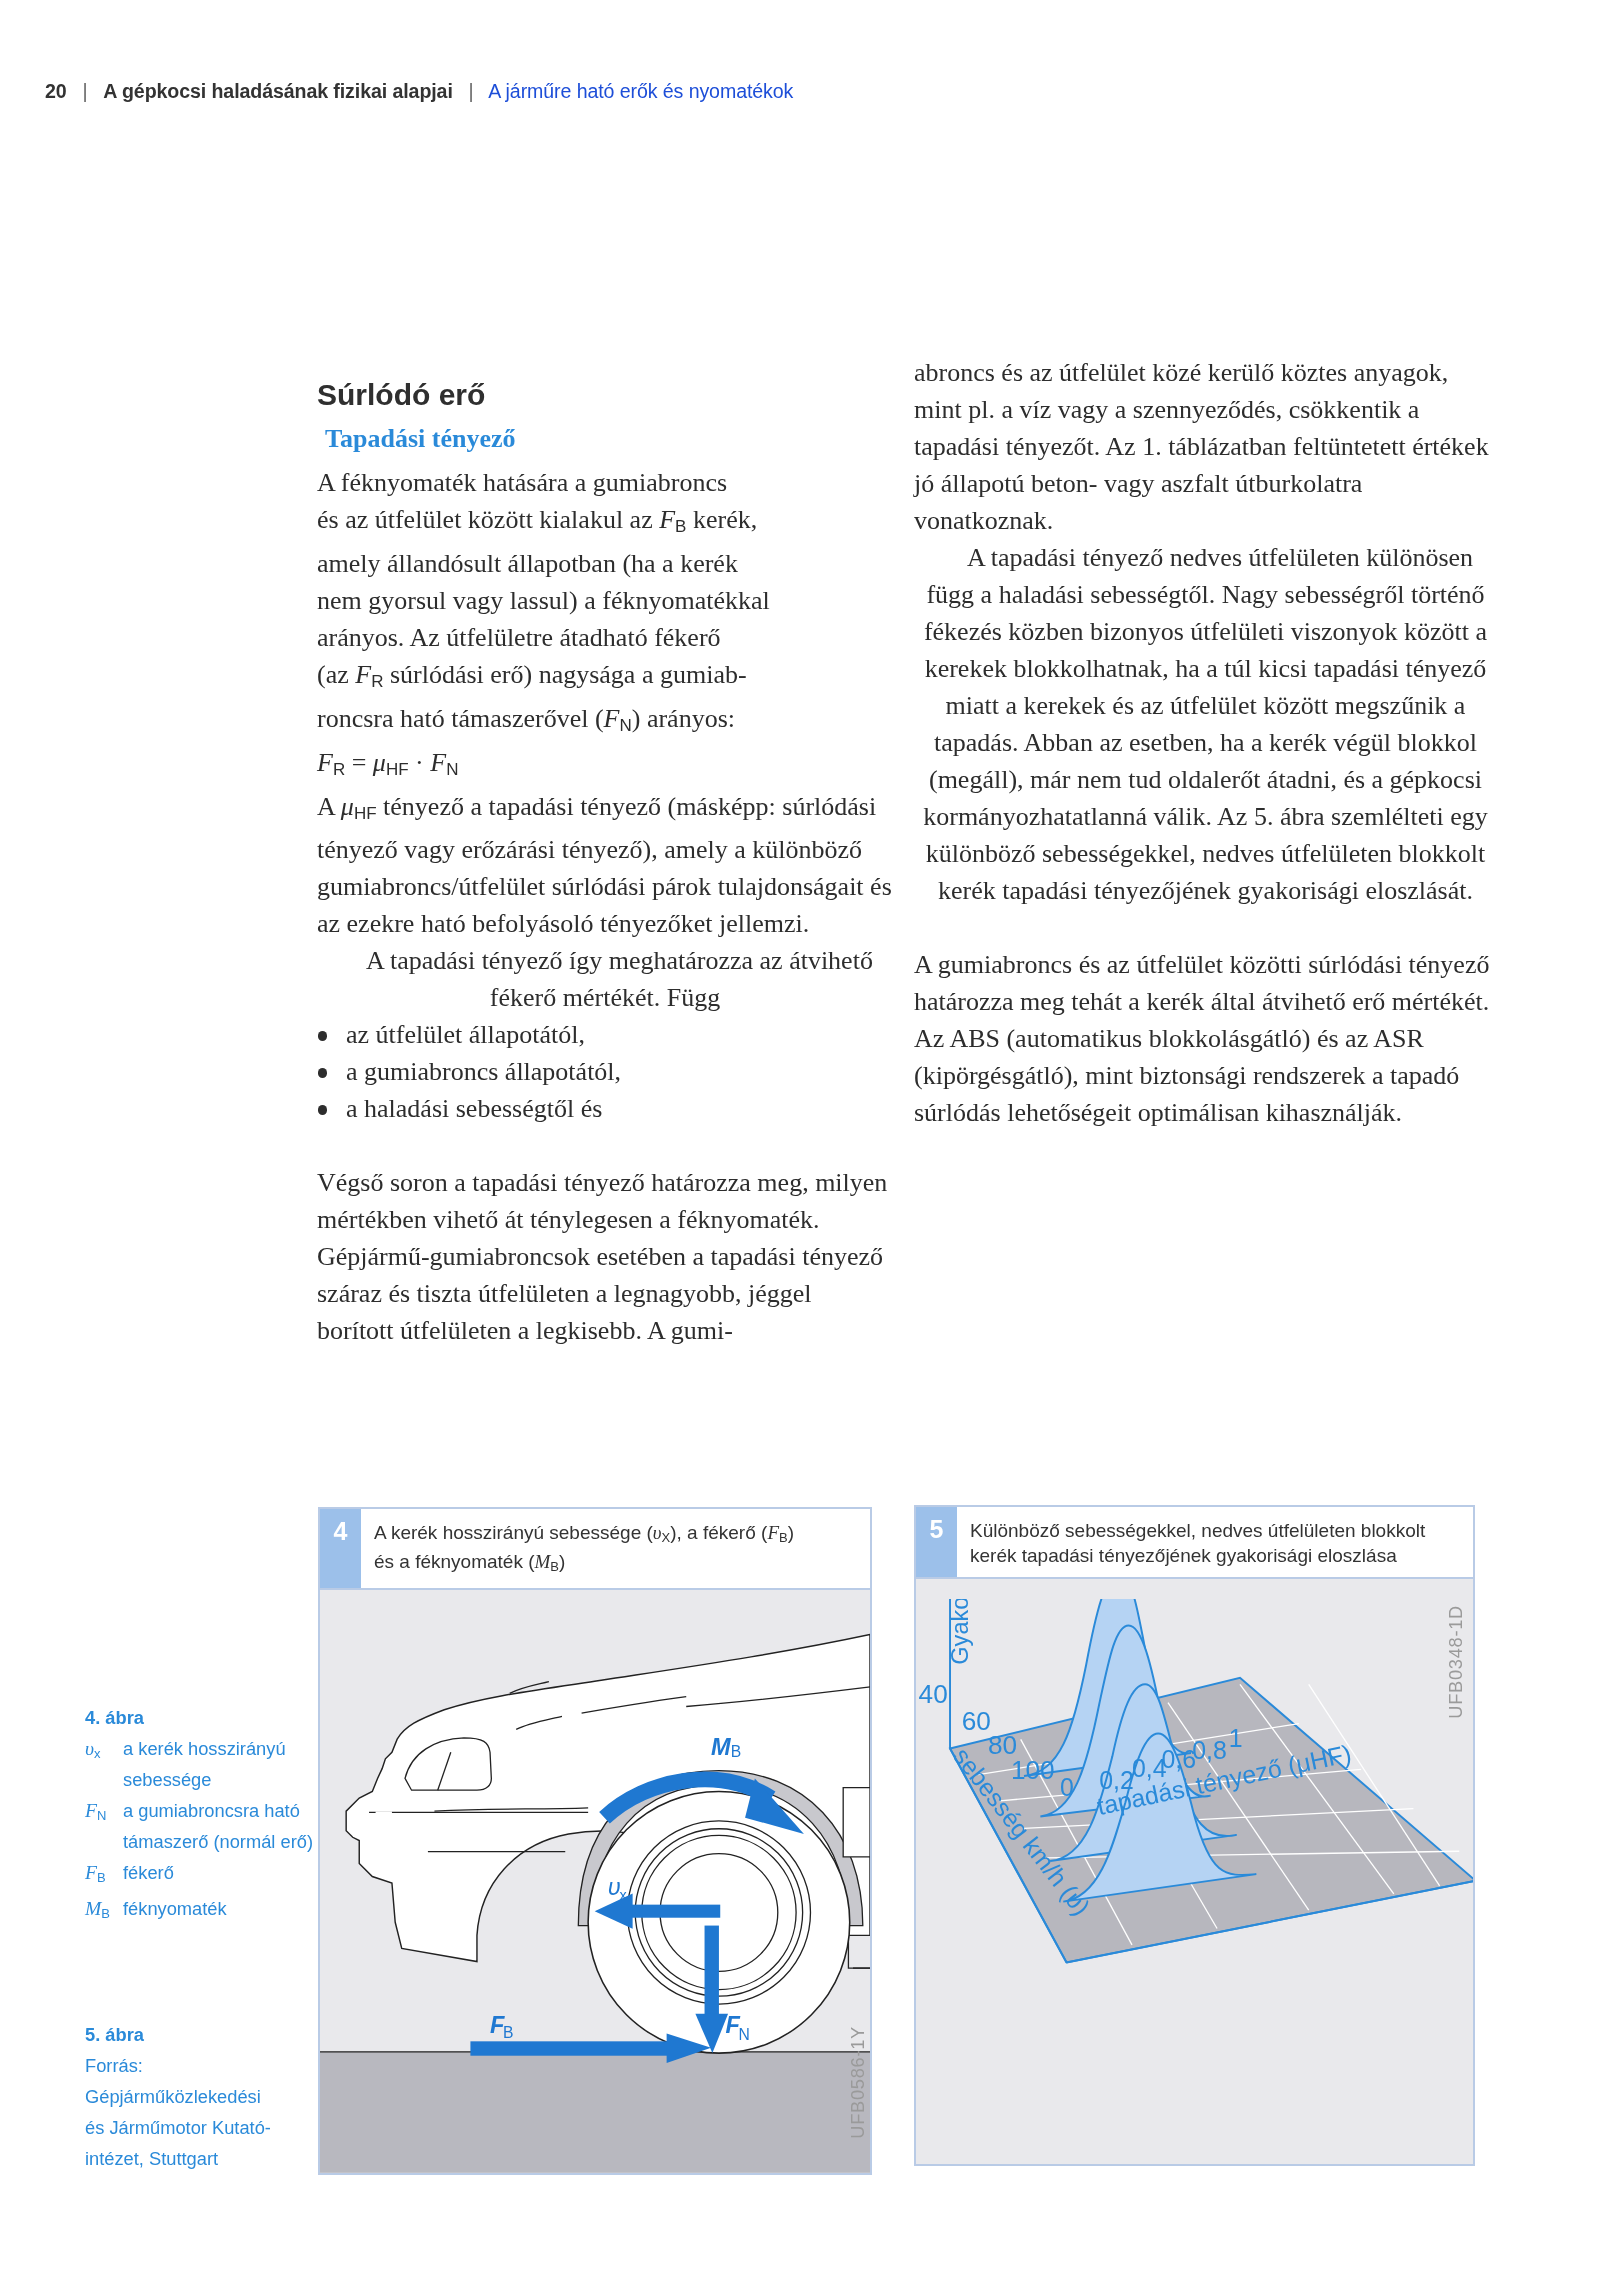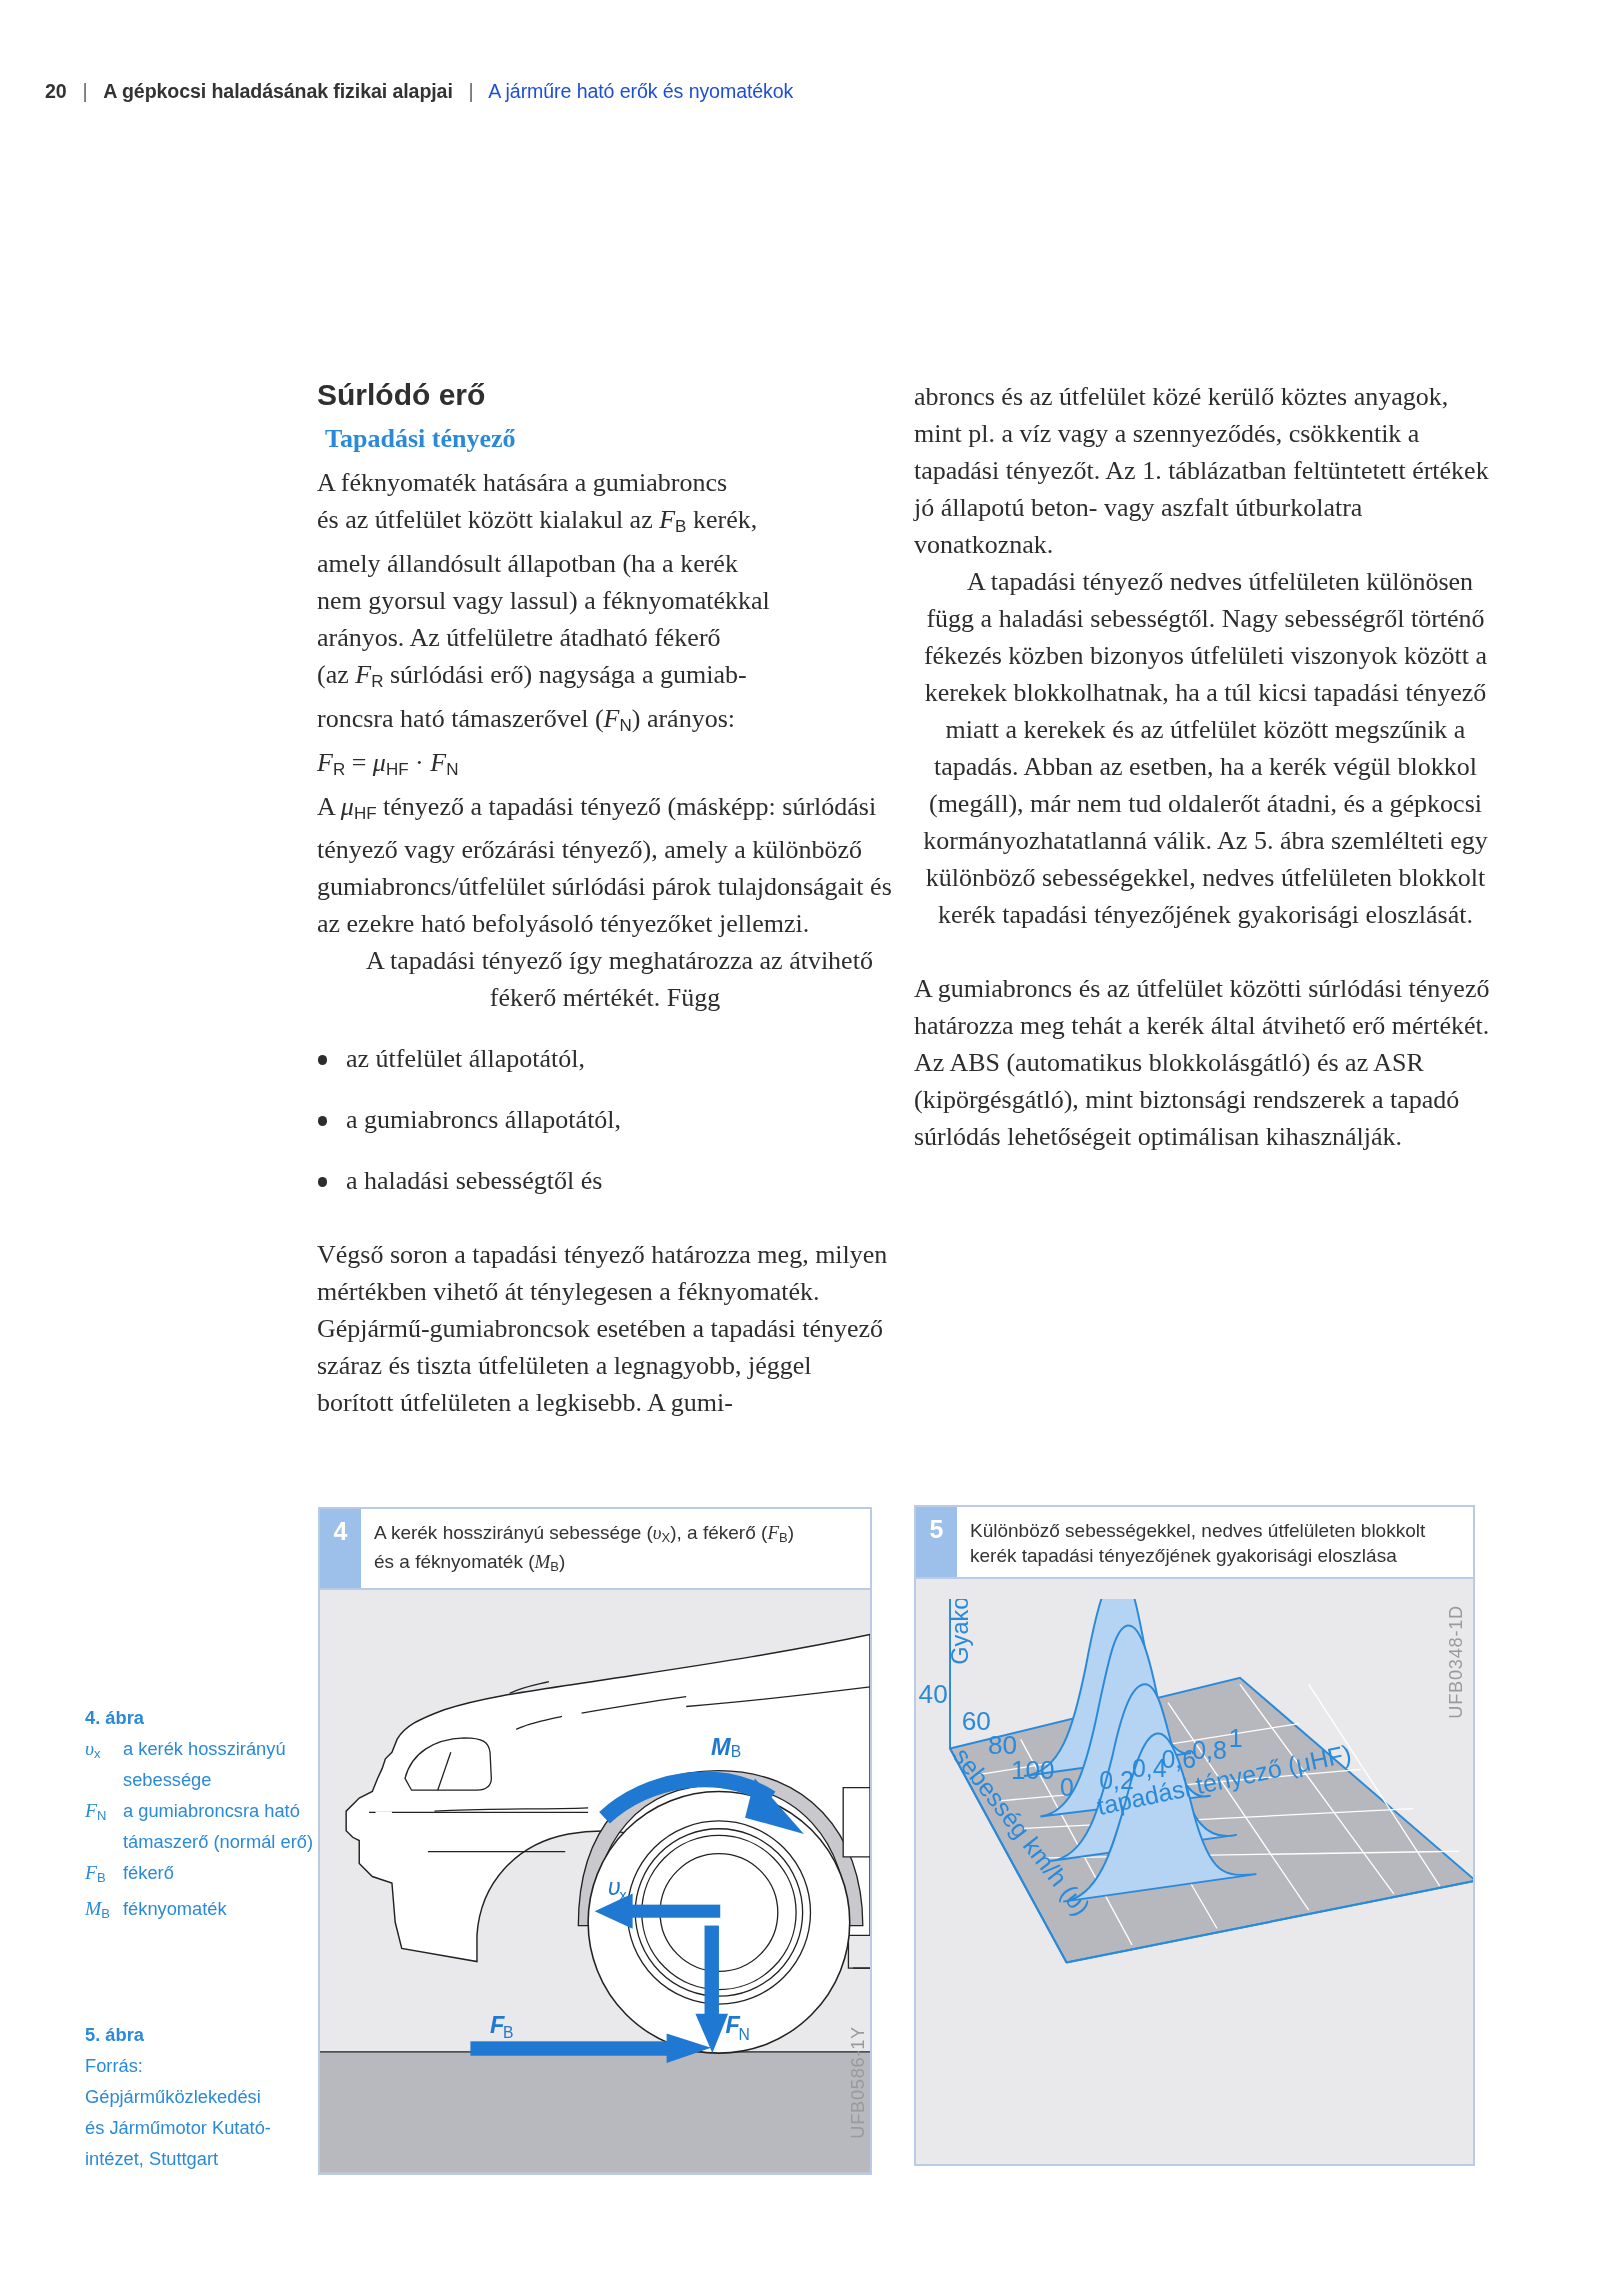--- a/index.html
+++ b/index.html
@@ -12,28 +12,28 @@
   .run-header .sep { color: #666; margin: 0 10.5px; font-weight: normal; }
   .run-header .chap { font-weight: bold; }
   .run-header .sec { font-weight: normal; color: #1d4ed8; }
 
   
   .col { font-family: "Liberation Serif", serif; font-size: 26px; line-height: 37px; color: #2d2d2d; }
   .col p { margin: 0; }
   .col .indent { text-indent: 29px; text-align: center; }
   .col .gap { height: 37px; }
   .col-left { left: 317px; top: 362px; width: 576px; }
-  .col-right { left: 914px; top: 378px; width: 583px; }
+  .col-right { left: 914px; top: 354px; width: 583px; }
   .h2 { font-family: "Liberation Sans", sans-serif; font-weight: bold; font-size: 30px; line-height: 39px; color: #2f2f2f; margin: 13px 0 0 0; }
   .h3 { font-family: "Liberation Serif", serif; font-size: 26px; line-height: 34px; color: #2a8ad9; margin: 8px; }
   .it { font-style: italic; }
   .sub { font-family: "Liberation Sans", sans-serif; font-size: 17px; vertical-align: -3.9px; font-style: normal; }
   .formula { margin: 30px 0 30px 0; }
   ul.bul { margin: 0; padding: 0; list-style: none; }
-  ul.bul li { position: relative; padding-left: 29px; margin-top: 24px; }
+  ul.bul li { position: relative; padding-left: 29px; }
   ul.bul li::before { content: ""; position: absolute; left: 1.3px; top: 15px; width: 9.2px; height: 9.2px; border-radius: 50%; background: #2d2d2d; }
 
   
   .fig { background: #e9e9ec; border: 2px solid #b9cbe6; box-sizing: border-box; }
   .fig-head { position: absolute; left: 0; top: 0; right: 0; background: #ffffff; border-bottom: 2px solid #b9cbe6; display: flex; }
   .fig-num { width: 41px; background: #9cc0ea; color: #ffffff; font-family: "Liberation Sans", sans-serif; font-weight: bold; font-size: 25px; text-align: center; padding-top: 7.9px; box-sizing: border-box; }
   .fig-title { font-family: "Liberation Sans", sans-serif; font-size: 19px; line-height: 25px; color: #333; padding: 10.5px 13px 9.2px 13px; }
   .fig-title .sub { font-size: 13px; vertical-align: -2.6px; }
   .fig-title .it { font-family: "Liberation Serif", serif; }
   .fig-code { font-family: "Liberation Sans", sans-serif; font-size: 18.3px; color: #9a9a9a; writing-mode: vertical-rl; transform: rotate(180deg); letter-spacing: 0.7px; }

